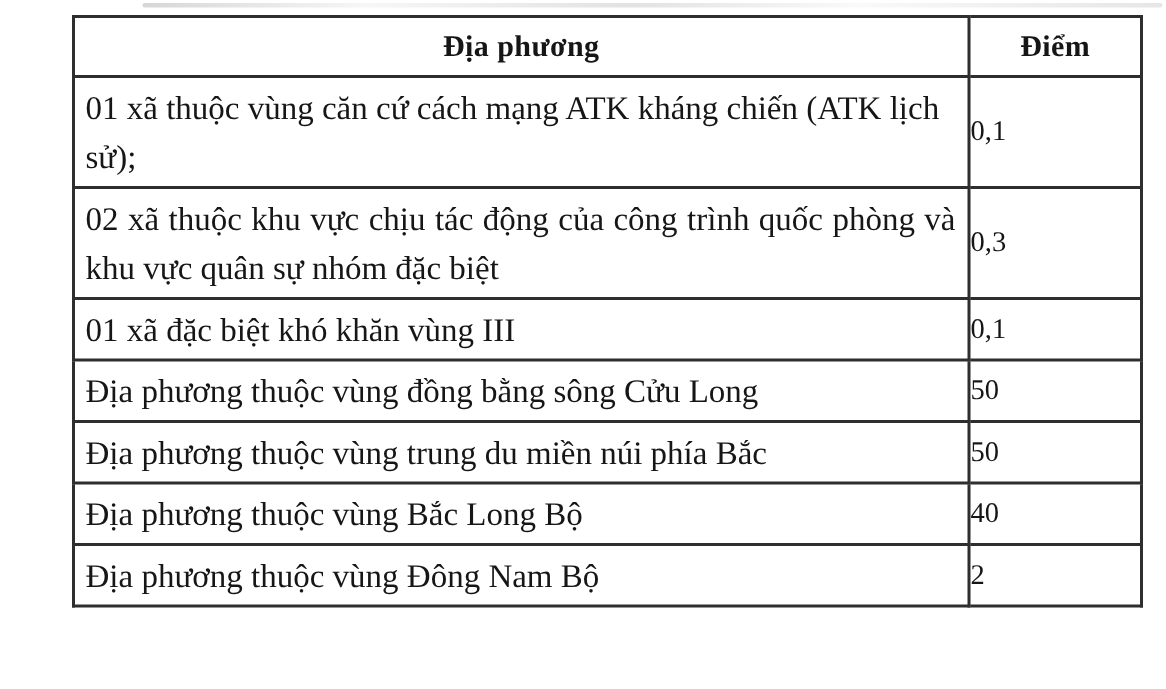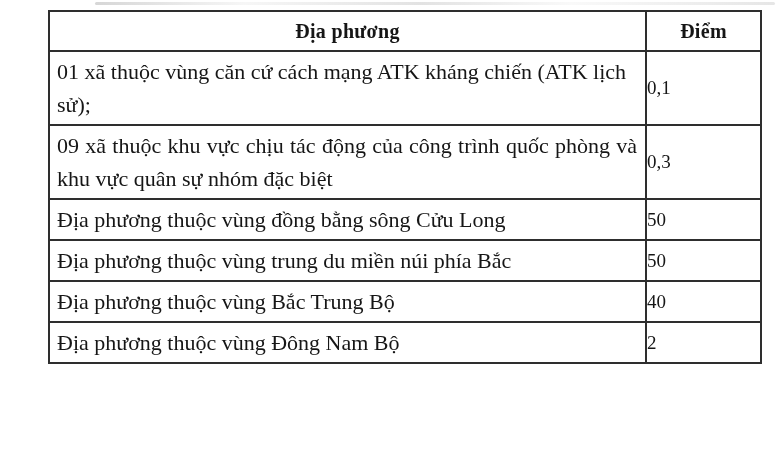--- a/index.html
+++ b/index.html
@@ -89,33 +89,37 @@
         <th class="loc">Địa phương</th>
         <th class="pts">Điểm</th>
       </tr>
     </thead>
     <tbody>
       <tr class="row">
         <td class="loc">01 xã thuộc vùng căn cứ cách mạng ATK kháng chiến (ATK lịch sử);</td>
         <td class="pts">0,1</td>
       </tr>
       <tr class="row tall">
-        <td class="loc">09 xã thuộc khu vực chịu tác động của công trình quốc phòng và khu vực quân sự nhóm đặc biệt</td>
+        <td class="loc">02 xã thuộc khu vực chịu tác động của công trình quốc phòng và khu vực quân sự nhóm đặc biệt</td>
         <td class="pts">0,3</td>
+      </tr>
+      <tr class="row">
+        <td class="loc">01 xã đặc biệt khó khăn vùng III</td>
+        <td class="pts">0,1</td>
       </tr>
       <tr class="row">
         <td class="loc">Địa phương thuộc vùng đồng bằng sông Cửu Long</td>
         <td class="pts">50</td>
       </tr>
       <tr class="row">
         <td class="loc">Địa phương thuộc vùng trung du miền núi phía Bắc</td>
         <td class="pts">50</td>
       </tr>
       <tr class="row">
-        <td class="loc">Địa phương thuộc vùng Bắc Trung Bộ</td>
+        <td class="loc">Địa phương thuộc vùng Bắc Long Bộ</td>
         <td class="pts">40</td>
       </tr>
       <tr class="row">
         <td class="loc">Địa phương thuộc vùng Đông Nam Bộ</td>
         <td class="pts">2</td>
       </tr>
     </tbody>
   </table>
 </div>
 

